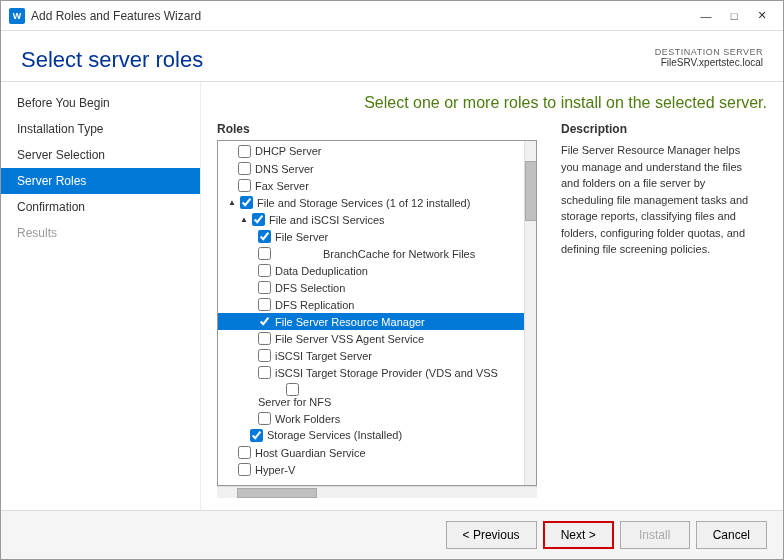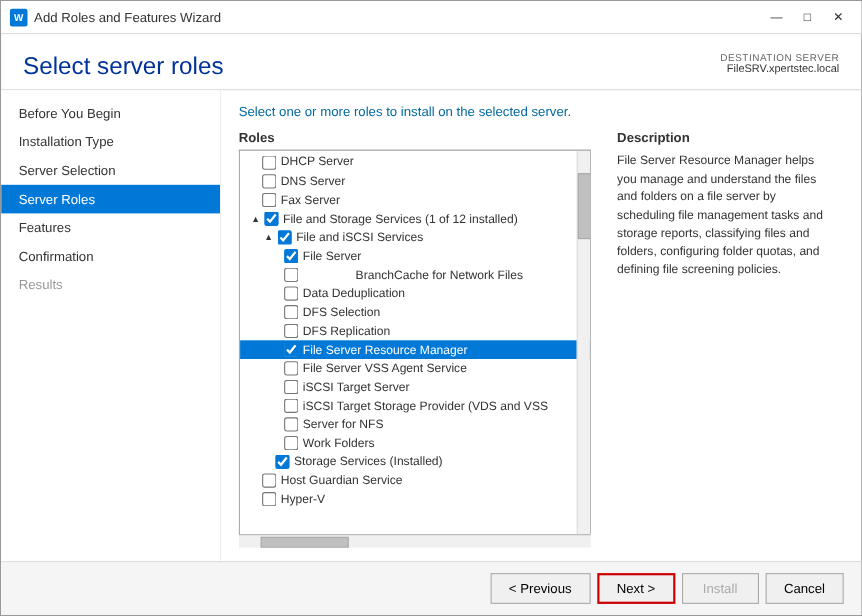--- a/index.html
+++ b/index.html
@@ -119,23 +119,24 @@
       cursor: default;
     }
     .main-content {
       flex: 1;
       display: flex;
       flex-direction: column;
       padding: 12px 16px;
       overflow: hidden;
     }
     .instruction-text {
-      font-size: 12px;
-      color: #0369a1;
+      font-size: 16px;
+      color: #4d7c0f;
       margin-bottom: 10px;
+      text-align: right;
     }
     .roles-panel {
       display: flex;
       flex: 1;
       gap: 16px;
       overflow: hidden;
     }
     .roles-left {
       display: flex;
       flex-direction: column;
@@ -291,21 +292,20 @@
       </div>
     </div>
 
     <div class="main-area">
 
       <div class="sidebar">
         <div class="sidebar-item">Before You Begin</div>
         <div class="sidebar-item">Installation Type</div>
         <div class="sidebar-item">Server Selection</div>
         <div class="sidebar-item active">Server Roles</div>
-        <div class="sidebar-item">Features</div>
         <div class="sidebar-item">Confirmation</div>
         <div class="sidebar-item disabled">Results</div>
       </div>
 
       <div class="main-content">
         <p class="instruction-text">Select one or more roles to install on the selected server.</p>
 
         <div class="roles-panel">
 
           <div class="roles-left">
@@ -407,21 +407,21 @@
                 </li>
 
                 <li class="role-item">
                   <span style="display:flex;align-items:center;margin-left:36px;">
                     <input type="checkbox" class="checkbox-blue" style="margin-right: 4px;">
                     <span style="overflow:hidden;text-overflow:ellipsis;">iSCSI Target Storage Provider (VDS and VSS</span>
                   </span>
                 </li>
 
                 <li class="role-item">
-                  <span style="display:flex;align-items:center;margin-left:36px;">
+                  <span style="display:flex;align-items:center;margin-left:36px;flex-direction:column;">
                     <input type="checkbox" class="checkbox-blue" style="margin-right: 4px;">
                     <span>Server for NFS</span>
                   </span>
                 </li>
 
                 <li class="role-item">
                   <span style="display:flex;align-items:center;margin-left:36px;">
                     <input type="checkbox" class="checkbox-blue" style="margin-right: 4px;">
                     <span>Work Folders</span>
                   </span>

